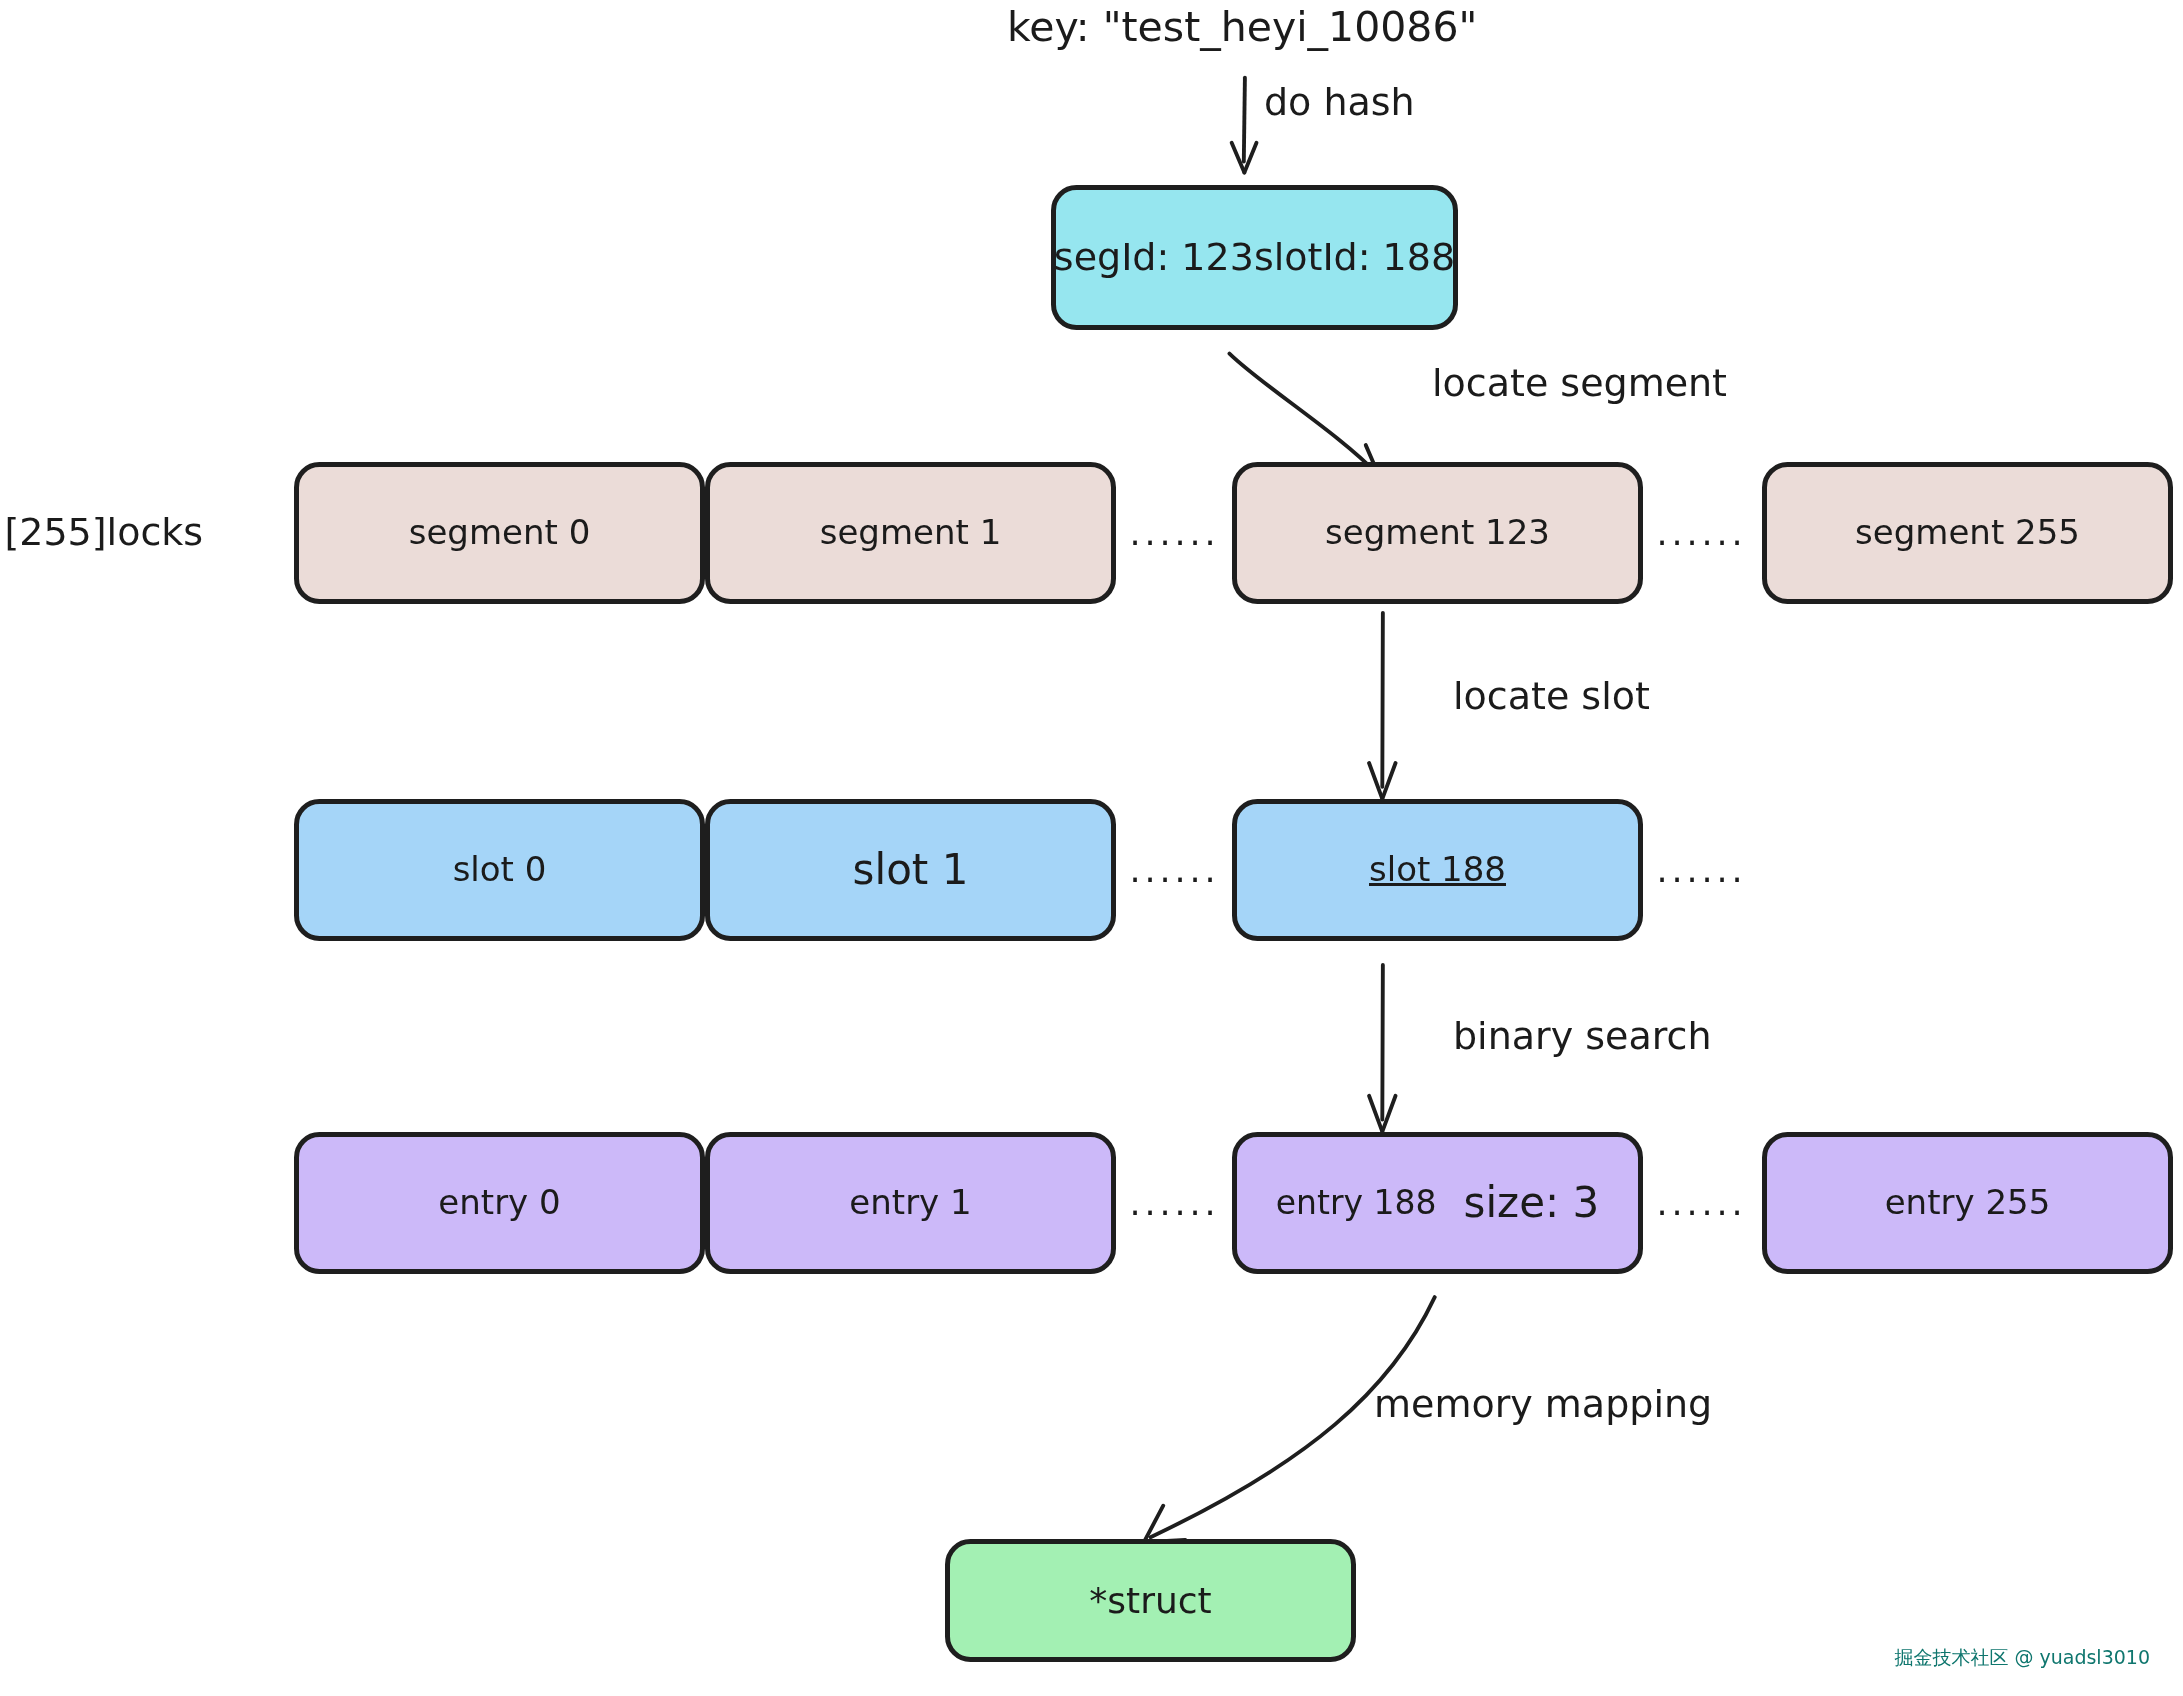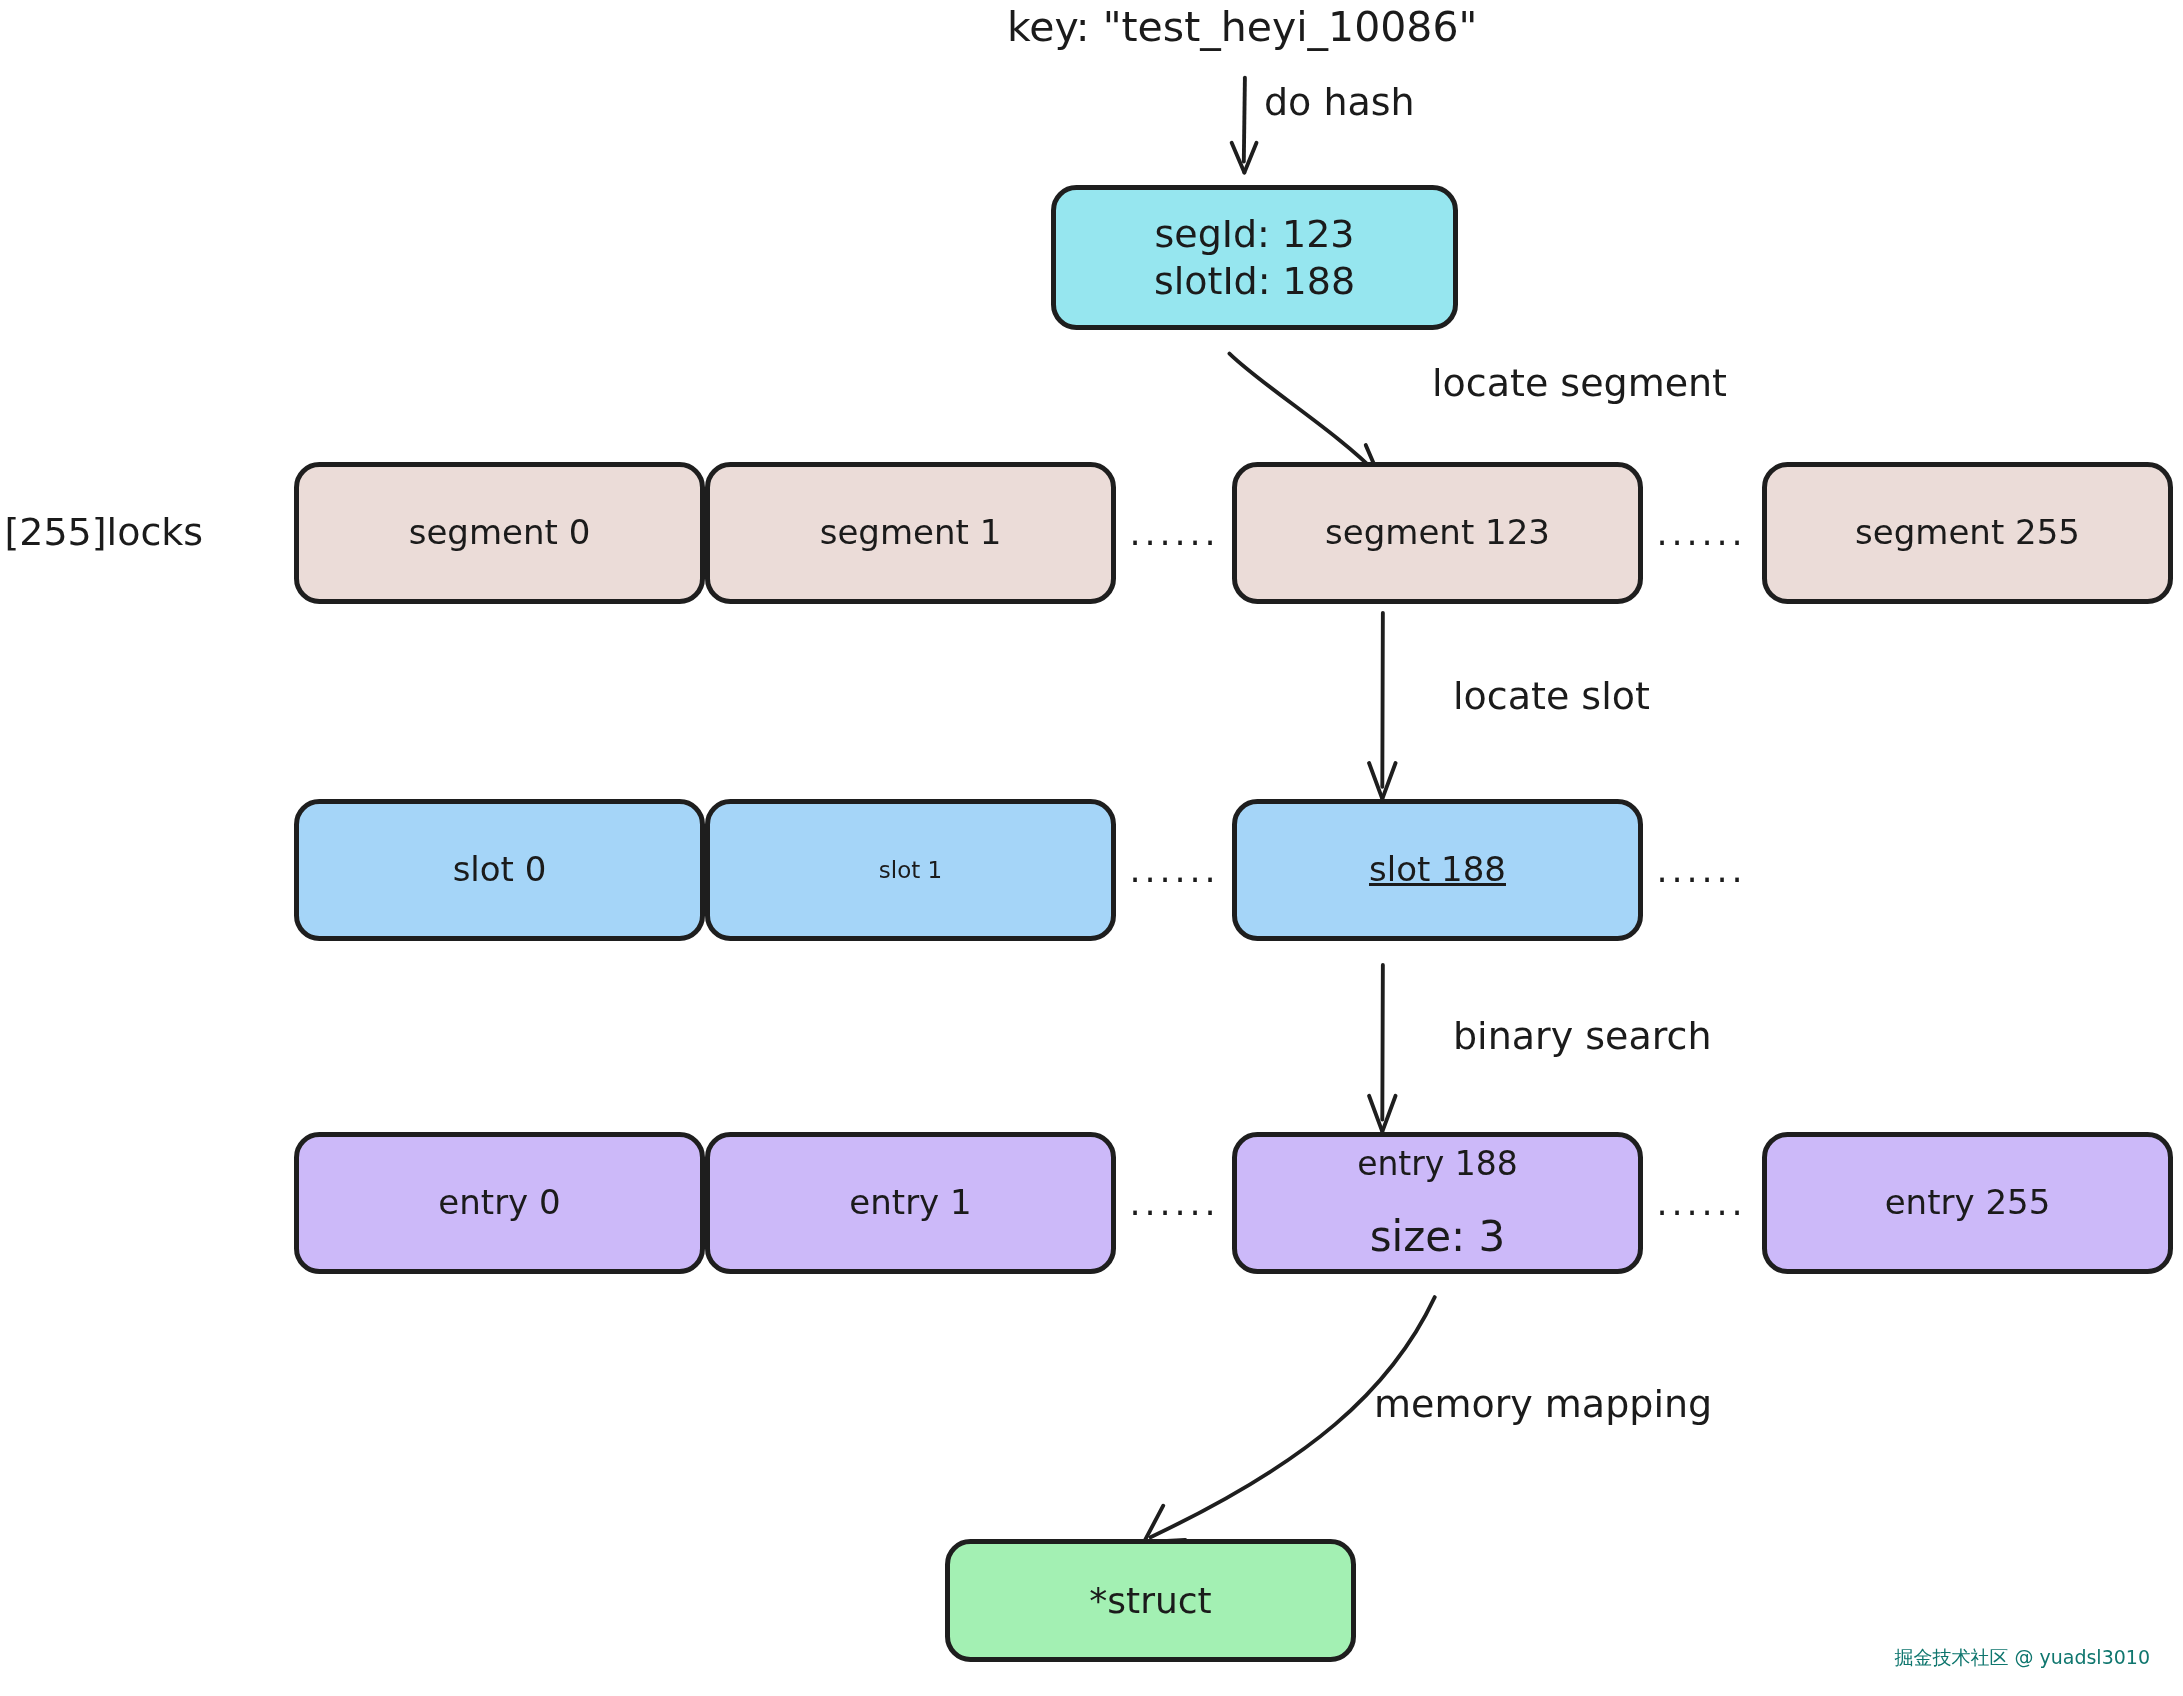--- a/index.html
+++ b/index.html
@@ -3,21 +3,21 @@
 <meta charset="utf-8">
 <style>
   html,body{margin:0;padding:0;background:#ffffff;}
   body{width:2183px;height:1697px;position:relative;overflow:hidden;
        font-family:"DejaVu Sans","Liberation Sans",sans-serif;}
   #canvas{position:absolute;inset:0;width:2183px;height:1697px;}
   #svg-layer{position:absolute;left:0;top:0;width:2183px;height:1697px;pointer-events:none;}
 
   .node{position:absolute;box-sizing:border-box;
         border:5px solid #1e1e1e;border-radius:25.4px;
-        display:flex;flex-direction:column;align-items:center;justify-content:center;
+        display:flex;align-items:center;justify-content:center;
         text-align:left;color:#1b1b1b;}
   .node .line{display:block;line-height:1.22;white-space:pre;}
 
   .seg-node{background:#ebdcd8;}
   .slot-node{background:#a5d5f8;}
   .entry-node{background:#ccb9f9;}
   .hash-node{background:#96e6ef;}
   .struct-node{background:#a3f0b3;}
 
   .label{position:absolute;color:#1b1b1b;white-space:pre;}
@@ -85,21 +85,21 @@
   <div class="node seg-node" style="left:1762px;top:462px;width:411px;height:142px;">
     <span class="line" style="font-size:34px;">segment 255</span>
   </div>
 
   <div class="label" style="left:1453px;top:674px;font-size:38px;">locate slot</div>
 
   <div class="node slot-node" style="left:294px;top:799px;width:411px;height:142px;">
     <span class="line" style="font-size:34px;">slot 0</span>
   </div>
   <div class="node slot-node" style="left:705px;top:799px;width:411px;height:142px;">
-    <span class="line" style="font-size:23px;">slot 1</span>
+    <span class="line" style="font-size:42px;">slot 1</span>
   </div>
   <div class="dots" style="left:1125px;top:850px;width:99px;height:39px;font-size:35px;">......</div>
   <div class="node slot-node" style="left:1232px;top:799px;width:411px;height:142px;text-decoration:underline;">
     <span class="line" style="font-size:34px;">slot 188</span>
   </div>
   <div class="dots" style="left:1652px;top:850px;width:99px;height:39px;font-size:35px;">......</div>
 
   <div class="label" style="left:1453px;top:1014px;font-size:38px;">binary search</div>
 
   <div class="node entry-node" style="left:294px;top:1132px;width:411px;height:142px;">

